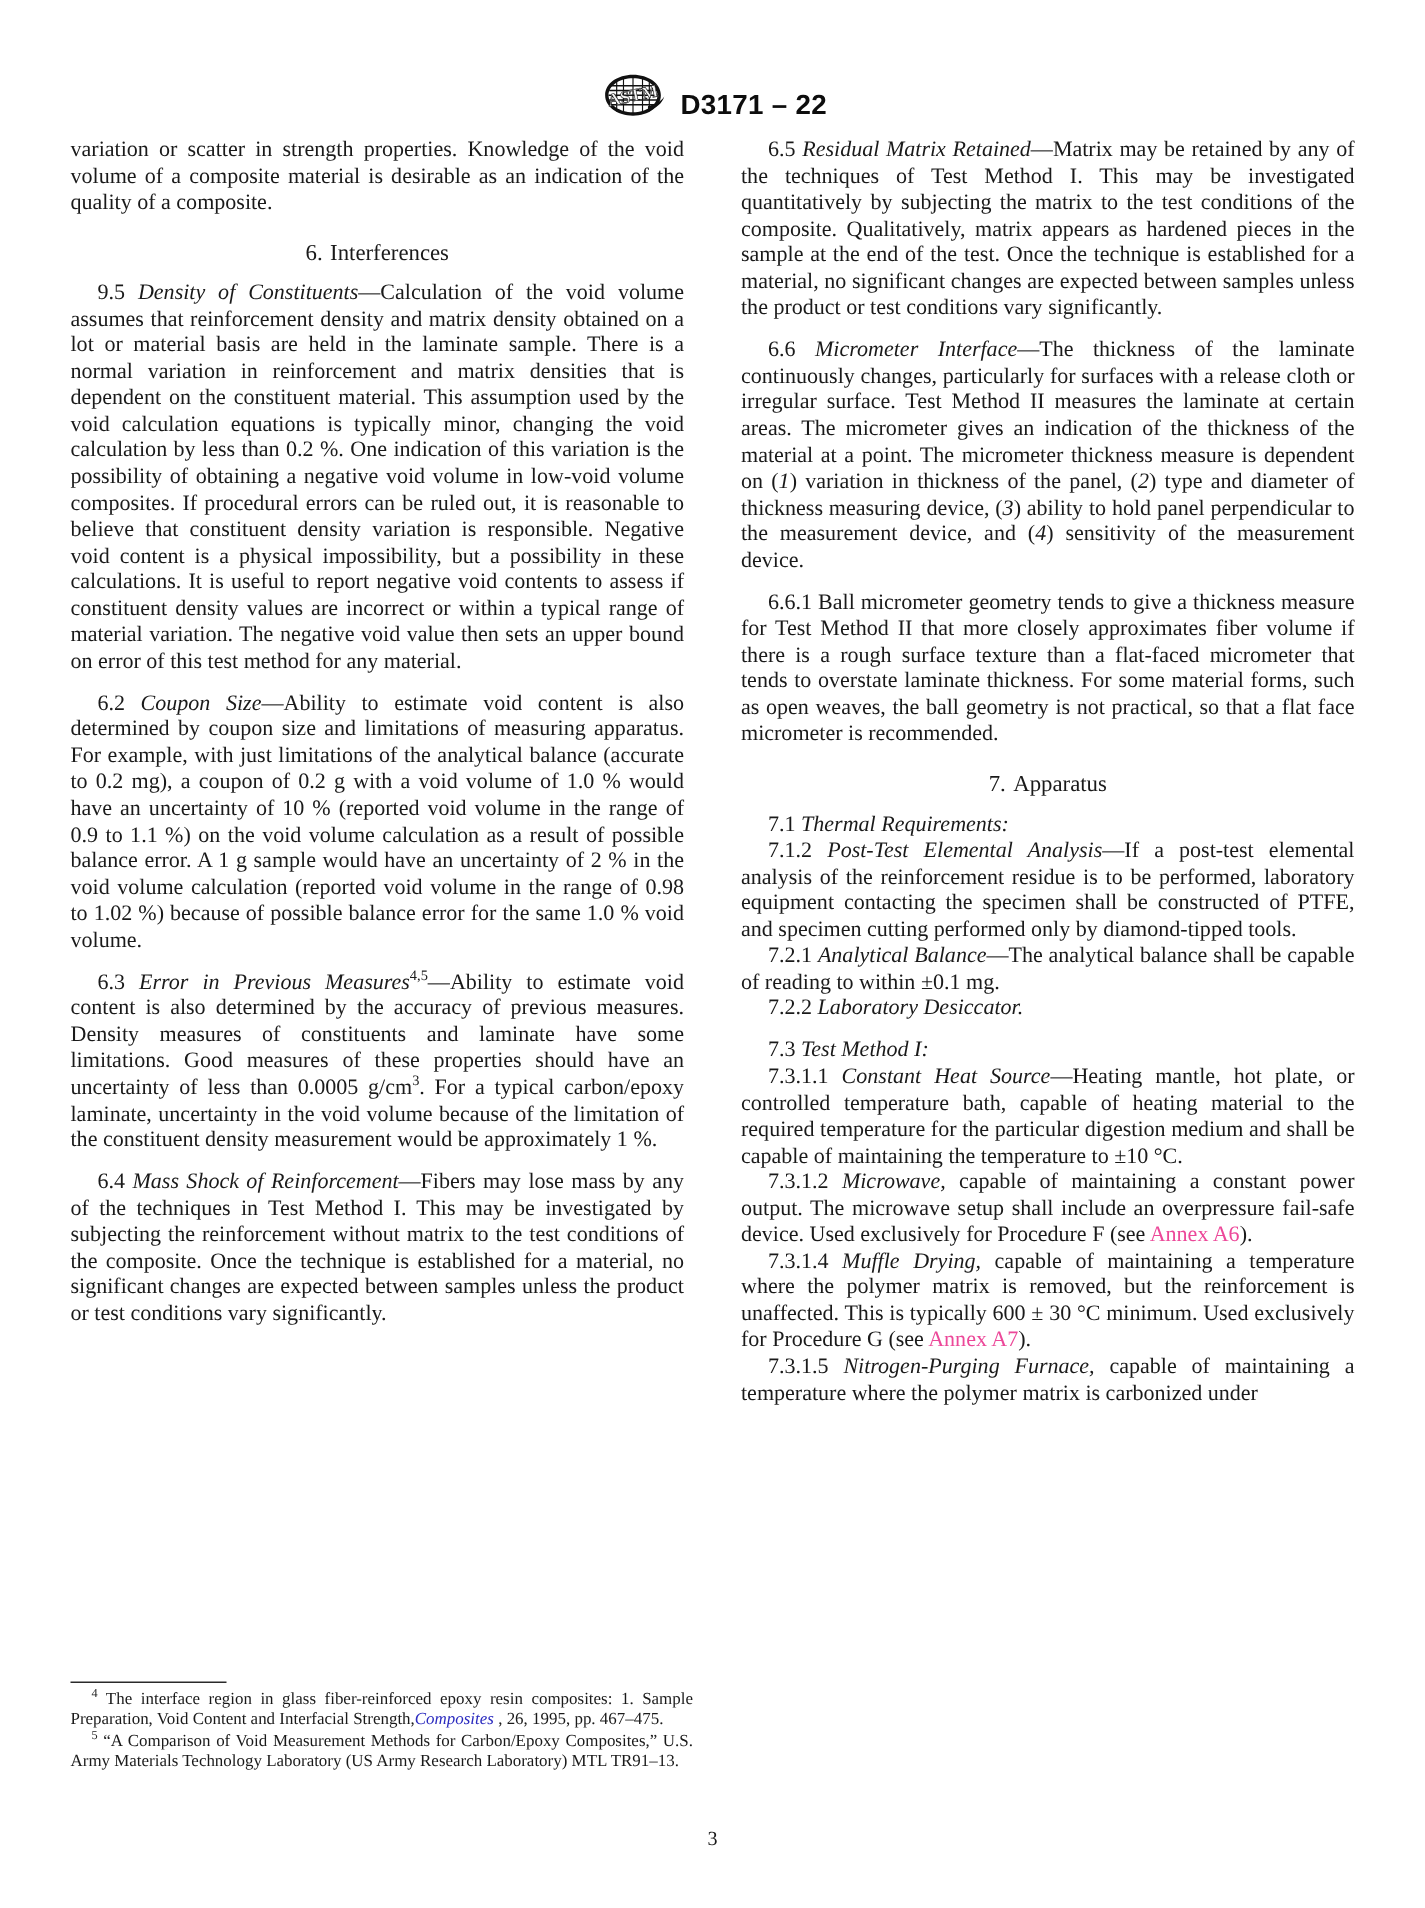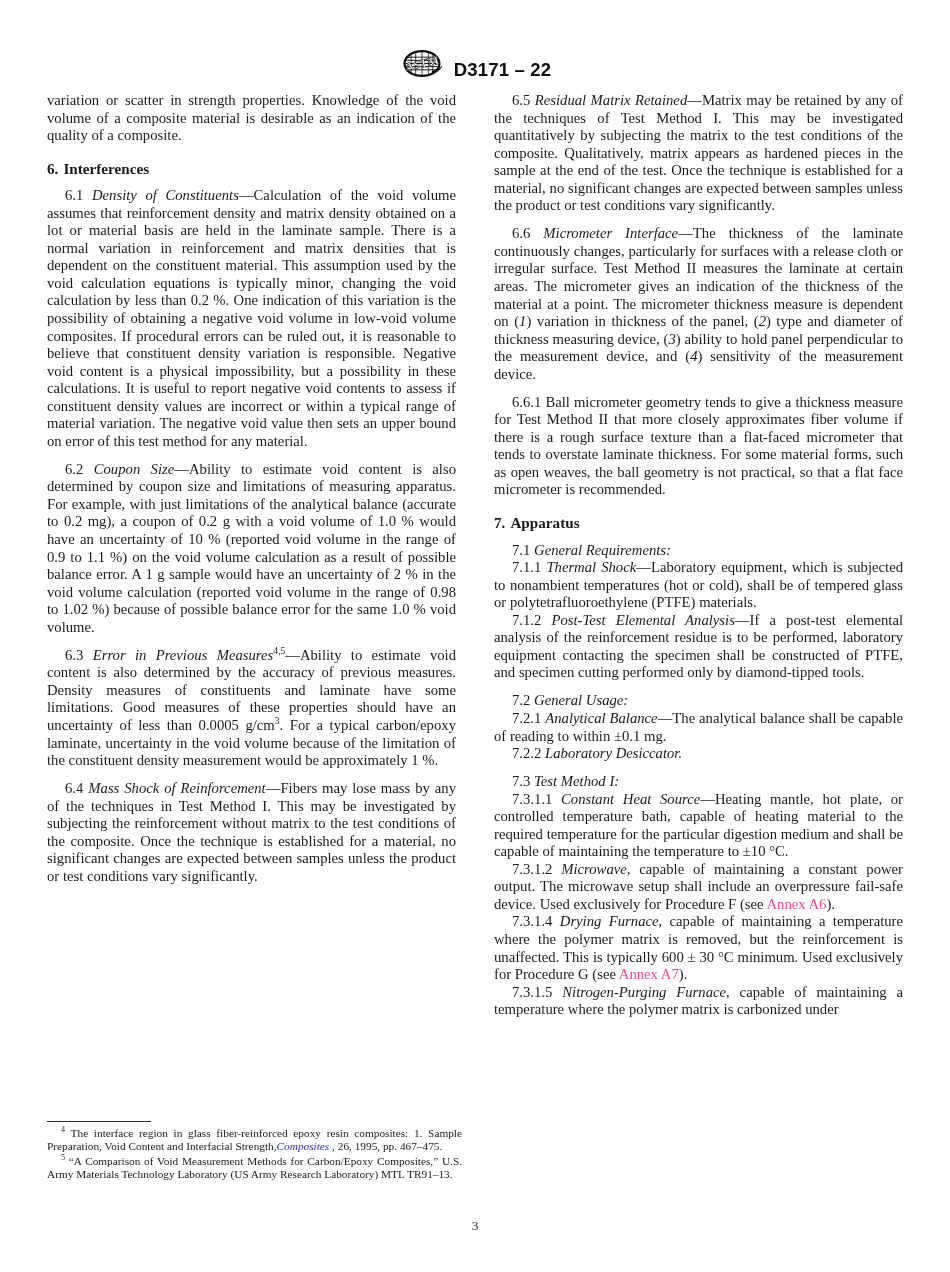--- a/index.html
+++ b/index.html
@@ -70,24 +70,24 @@
     text-indent: 18px;
   }
   p.cont {
     text-indent: 0;
   }
   .gap-before { margin-top: 10.5px; }
 
   h2.section {
     margin: 15px 0 9.5px 0;
     font-family: "Liberation Serif", "DejaVu Serif", serif;
-    font-weight: bold;
+    font-weight: normal;
     font-size: 15.2px;
     line-height: 18px;
-    text-align: left;
+    text-align: center;
     text-indent: 0;
   }
   h2.section .num { margin-right: 5px; }
 
   i, .it { font-style: italic; }
   .bookref {
     color: #2b2bbf;
     font-style: italic;
   }
   .xref {
@@ -162,21 +162,21 @@
     <div class="col" style="min-height:1090px;">
 
       <p class="cont">variation or scatter in strength properties. Knowledge of the void volume of a composite material is desirable as an indication of the quality of a composite.</p>
 
 
       <h2 class="section">
         <span class="num">6.</span><span>Interferences</span>
       </h2>
 
       <p class="indent">
-        <span>6.1</span>
+        <span>9.5</span>
         <i>Density of Constituents</i><span>—Calculation of the void volume assumes that reinforcement density and matrix density obtained on a lot or material basis are held in the laminate sample. There is a normal variation in reinforcement and matrix densities that is dependent on the constituent material. This assumption used by the void calculation equations is typically minor, changing the void calculation by less than 0.2 %. One indication of this variation is the possibility of obtaining a negative void volume in low-void volume composites. If procedural errors can be ruled out, it is reasonable to believe that constituent density variation is responsible. Negative void content is a physical impossibility, but a possibility in these calculations. It is useful to report negative void contents to assess if constituent density values are incorrect or within a typical range of material variation. The negative void value then sets an upper bound on error of this test method for any material.</span>
       </p>
 
       <p class="indent gap-before">
         <span>6.2</span>
         <i>Coupon Size</i><span>—Ability to estimate void content is also determined by coupon size and limitations of measuring apparatus. For example, with just limitations of the analytical balance (accurate to 0.2 mg), a coupon of 0.2 g with a void volume of 1.0 % would have an uncertainty of 10 % (reported void volume in the range of 0.9 to 1.1 %) on the void volume calculation as a result of possible balance error. A 1 g sample would have an uncertainty of 2 % in the void volume calculation (reported void volume in the range of 0.98 to 1.02 %) because of possible balance error for the same 1.0 % void volume.</span>
       </p>
 
       <p class="indent gap-before">
         <span>6.3</span>
@@ -212,37 +212,29 @@
       </p>
 
       <p class="indent gap-before">6.6.1 Ball micrometer geometry tends to give a thickness measure for Test Method II that more closely approximates fiber volume if there is a rough surface texture than a flat-faced micrometer that tends to overstate laminate thickness. For some material forms, such as open weaves, the ball geometry is not practical, so that a flat face micrometer is recommended.</p>
 
       <h2 class="section">
         <span class="num">7.</span><span>Apparatus</span>
       </h2>
 
       <p class="indent">
         <span>7.1</span>
-        <i>General Requirements:</i>
-      </p>
-
-      <p class="indent">
-        <span>7.1.1</span>
-        <i>Thermal Shock</i><span>—Laboratory equipment, which is subjected to nonambient temperatures (hot or cold), shall be of tempered glass or polytetrafluoroethylene (PTFE) materials.</span>
-      </p>
+        <i>Thermal Requirements:</i>
+      </p>
+
 
       <p class="indent">
         <span>7.1.2</span>
         <i>Post-Test Elemental Analysis</i><span>—If a post-test elemental analysis of the reinforcement residue is to be performed, laboratory equipment contacting the specimen shall be constructed of PTFE, and specimen cutting performed only by diamond-tipped tools.</span>
       </p>
 
-      <p class="indent gap-before">
-        <span>7.2</span>
-        <i>General Usage:</i>
-      </p>
 
       <p class="indent">
         <span>7.2.1</span>
         <i>Analytical Balance</i><span>—The analytical balance shall be capable of reading to within ±0.1 mg.</span>
       </p>
 
       <p class="indent">
         <span>7.2.2</span>
         <i>Laboratory Desiccator.</i>
       </p>
@@ -259,21 +251,21 @@
       </p>
 
       <p class="indent">
         <span>7.3.1.2</span>
         <i>Microwave,</i><span> capable of maintaining a constant power output. The microwave setup shall include an overpressure fail-safe device. Used exclusively for Procedure F (see </span><span class="xref">Annex A6</span><span>).</span>
       </p>
 
 
       <p class="indent">
         <span>7.3.1.4</span>
-        <i>Drying Furnace,</i><span> capable of maintaining a temperature where the polymer matrix is removed, but the reinforcement is unaffected. This is typically 600 ± 30 °C minimum. Used exclusively for Procedure G (see </span><span class="xref">Annex A7</span><span>).</span>
+        <i>Muffle Drying,</i><span> capable of maintaining a temperature where the polymer matrix is removed, but the reinforcement is unaffected. This is typically 600 ± 30 °C minimum. Used exclusively for Procedure G (see </span><span class="xref">Annex A7</span><span>).</span>
       </p>
 
       <p class="indent">
         <span>7.3.1.5</span>
         <i>Nitrogen-Purging Furnace,</i><span> capable of maintaining a temperature where the polymer matrix is carbonized under</span>
       </p>
 
     </div>
   </div>
 

